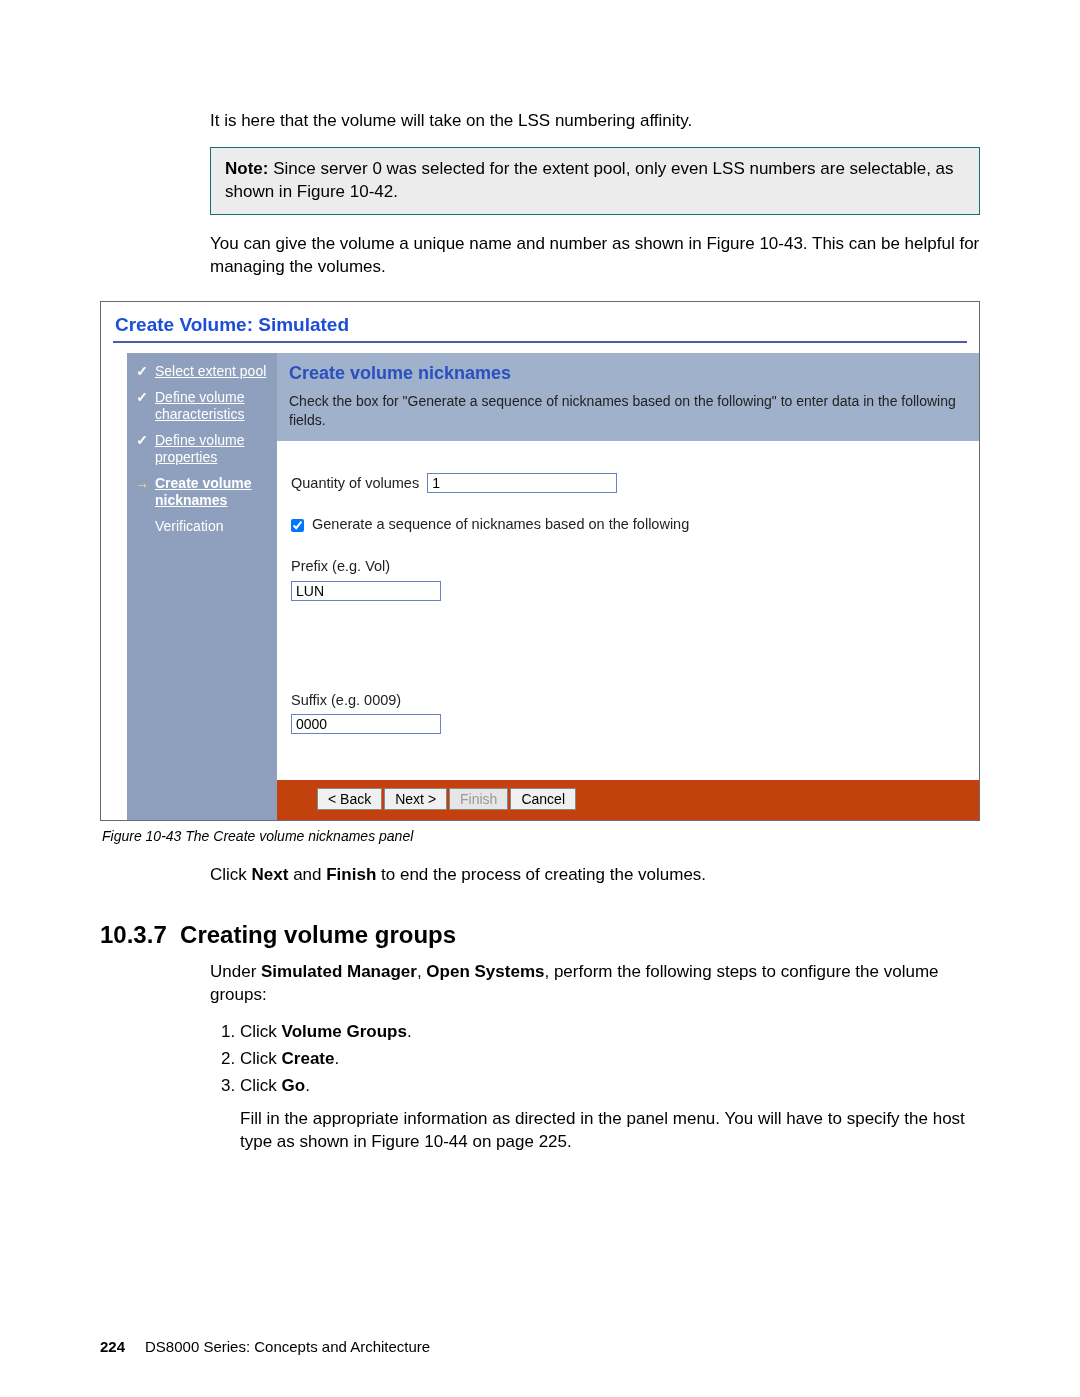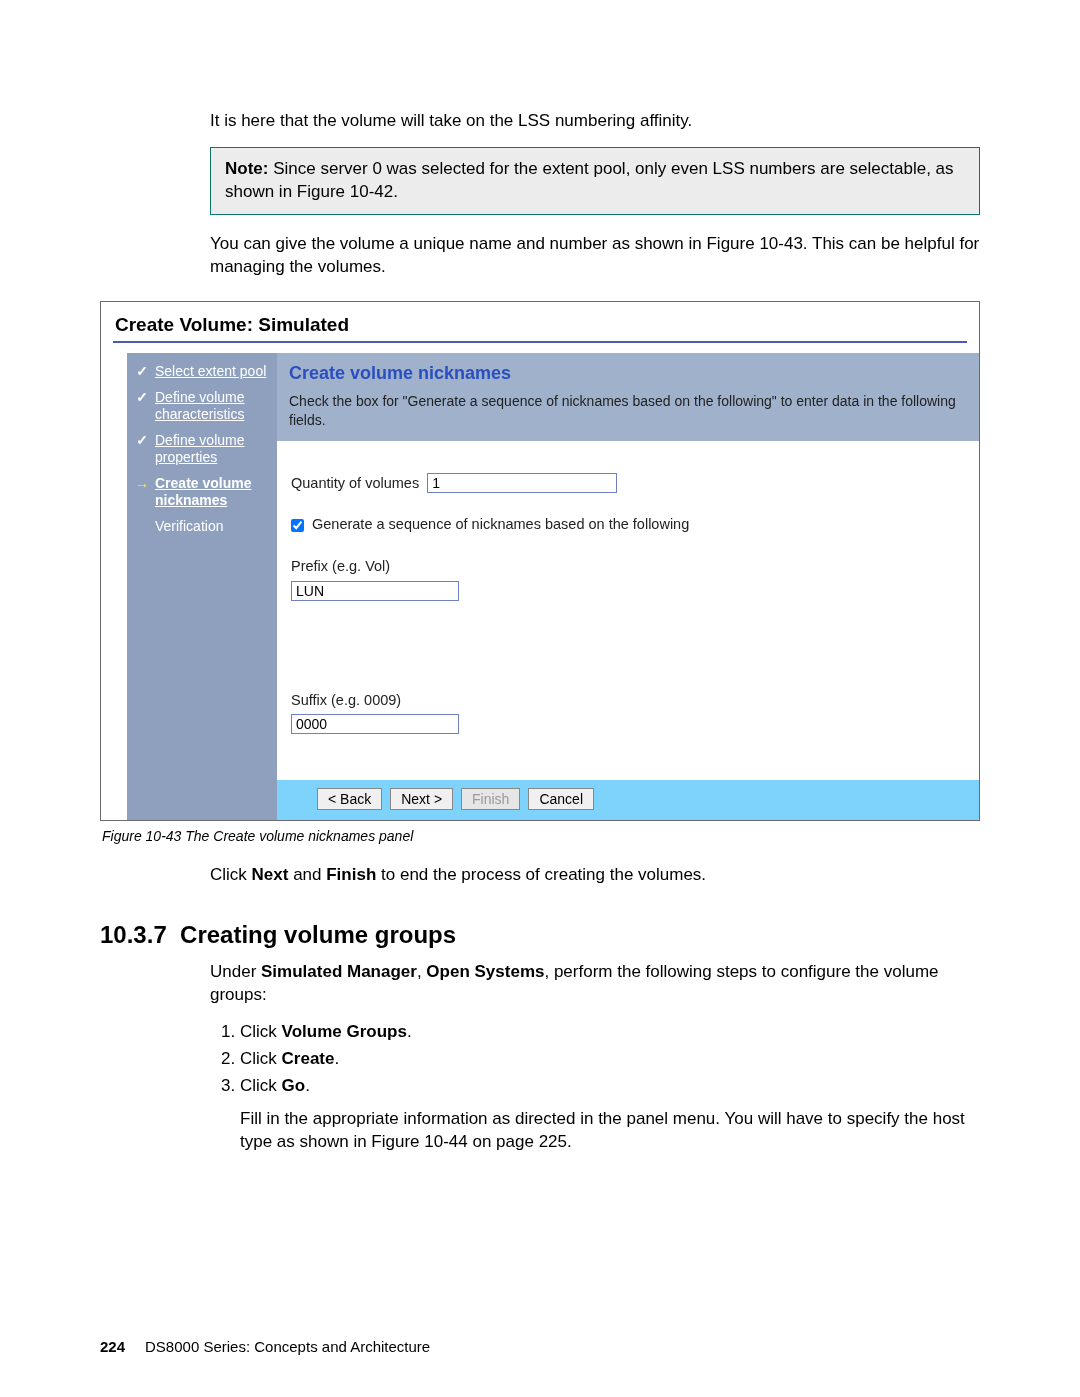--- a/index.html
+++ b/index.html
@@ -29,21 +29,21 @@
     font-size: 17px;
   }
   .note-box b { font-weight: bold; }
   
   .figure-wrap {
     border: 1px solid #6a6a6a;
     margin: 22px 0 6px 0;
     background: #fff;
   }
   .wiz-title {
-    color: #000000;
+    color: #1d4ed8;
     font-weight: bold;
     font-size: 19px;
     padding: 10px 14px 4px 14px;
   }
   .wiz-hr {
     border: none;
     border-top: 2px solid #4c5caa;
     margin: 0 12px 10px 12px;
   }
   .wiz-body {
@@ -101,26 +101,26 @@
   .wiz-form label { font-size: 14.5px; }
   .wiz-form input[type=text] {
     border: 1px solid #6f80c2;
     padding: 1px 4px;
     font-size: 14px;
     height: 20px;
   }
   .qty { width: 190px; }
   .pair { display: flex; gap: 90px; flex-direction: column; }
   .pair .col { display:flex; flex-direction:column; gap:4px; }
-  .pfx, .sfx { width: 168px; }
+  .pfx, .sfx { width: 150px; }
   .wiz-buttons {
-    background: #7dd3fc;
+    background: #c2410c;
     padding: 8px 10px 10px 40px;
     display: flex;
-    gap: 8px;
+    gap: 2px;
   }
   .wiz-buttons button {
     font-size: 14px;
     padding: 2px 10px;
     background: #f0f0f0;
     border: 1px solid #888;
     cursor: pointer;
   }
   .wiz-buttons button.disabled {
     color: #9a9a9a;

